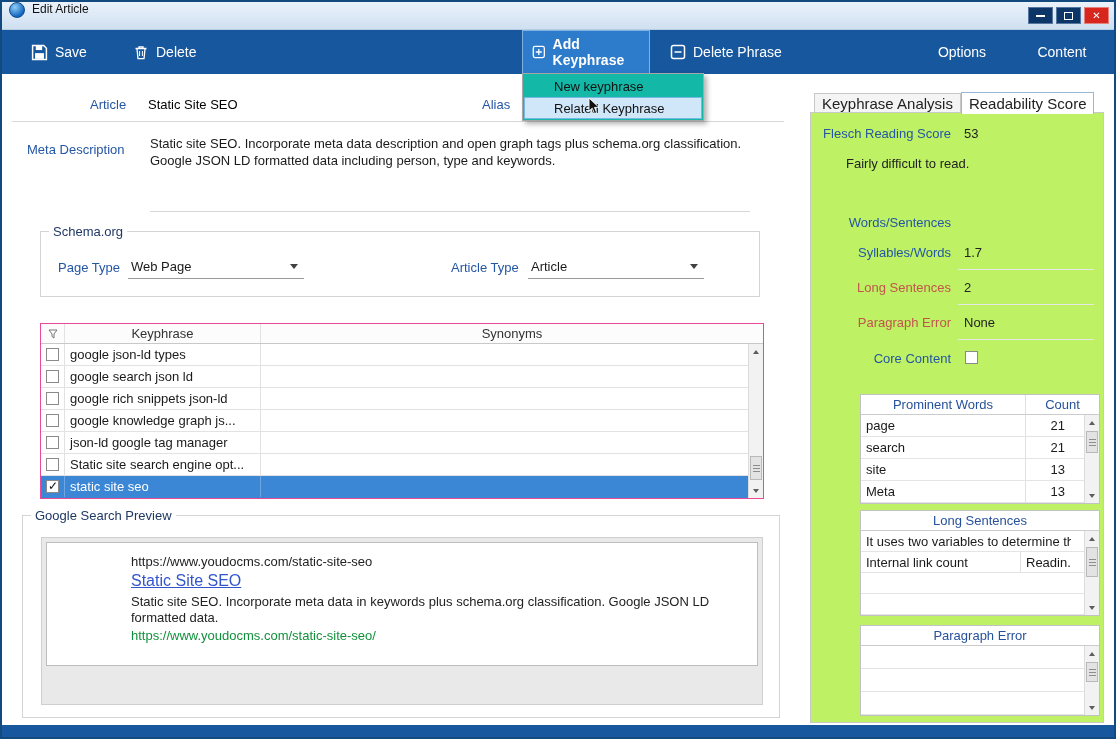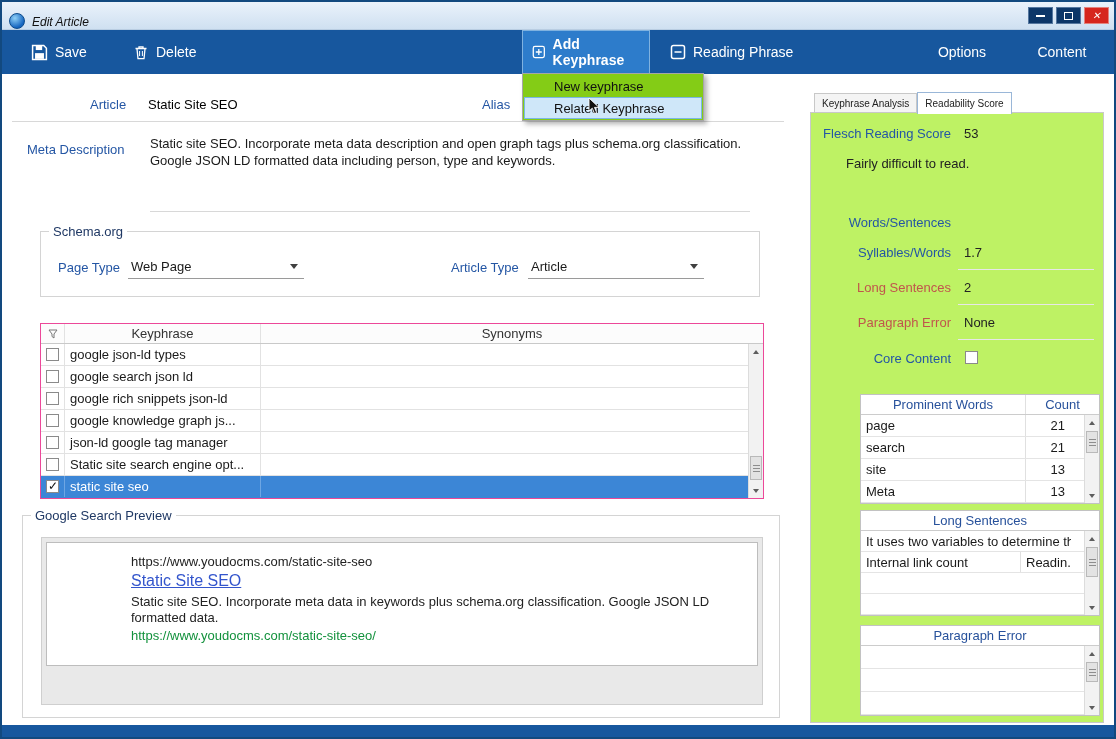--- a/index.html
+++ b/index.html
@@ -1,20 +1,20 @@
 <!DOCTYPE html>
 <html><head>
 <meta charset="utf-8">
 <style>
   * { margin:0; padding:0; box-sizing:border-box; }
   body { font-family:"Liberation Sans", sans-serif; background:#9aa3ad; }
   .window { position:relative; width:1116px; height:739px; background:#fff; border:2px solid #12497f; overflow:hidden; font-size:13px; color:#1a1a1a; }
 
   
-  .titlebar { position:absolute; left:0; top:0; right:0; height:28px; background:linear-gradient(#eaf2fb,#cfe0f1); border-bottom:1px solid #b9cde2; display:flex; align-items:flex-end; padding-left:7px;font-style:italic; }
+  .titlebar { position:absolute; left:0; top:0; right:0; height:28px; background:linear-gradient(#eaf2fb,#cfe0f1); border-bottom:1px solid #b9cde2; display:flex; align-items:flex-start; padding-left:7px; }
   .app-icon { width:16px; height:16px; border-radius:50%; background:radial-gradient(circle at 35% 30%, #8fd0f7, #1565c0 70%); border:1px solid #0d4c8c; margin-right:7px; }
   .win-title { font-size:12px; color:#111; }
   .win-controls { position:absolute; right:5px; top:5px; display:flex; gap:3px; }
   .win-btn { width:25px; height:17px; display:flex; align-items:center; justify-content:center; background:#0c3668; border:1px solid #55779f; color:#fff; font-size:10px; cursor:default; }
   .win-btn.close { background:#d6261d; border-color:#e4837d; }
   .glyph-min { width:9px; border-top:2px solid #fff; }
   .glyph-max { width:9px; height:8px; border:1px solid #fff; }
 
   
   .toolbar { position:absolute; left:0; top:28px; right:0; height:44px; background:#17579e; }
@@ -61,39 +61,39 @@
   
   .preview-outer { position:absolute; background:#e9e9e9; border:1px solid #cfcfcf; }
   .preview-card { position:absolute; left:4px; top:4px; width:712px; height:124px; background:#fff; border:1px solid #bdbdbd; padding:11px 8px 0 84px; }
   .p-url { color:#222; margin-bottom:3px; }
   .p-title { display:inline-block; font-size:16px; color:#3355cc; text-decoration:underline; margin-bottom:4px; cursor:pointer; }
   .p-desc { color:#222; width:605px; line-height:16px; }
   .p-green { color:#12913c; margin-top:2px; }
 
   
   .rtabs { position:absolute; left:812px; top:89px; display:flex; align-items:flex-end; height:22px; z-index:2; }
-  .rtab { height:20px; display:flex; align-items:center; padding:0 7px; font-size:10px; background:#f4f4f4; border:1px solid #c8c8c8; color:#222; cursor:default; }
+  .rtab { height:20px; display:flex; align-items:center; padding:0 7px; font-size:15px; background:#f4f4f4; border:1px solid #c8c8c8; color:#222; cursor:default; }
   .rtab.active { height:22px; background:#fff; border:1px solid #9ab7d8; border-bottom:none; margin-bottom:-1px; }
   .rpanel { position:absolute; left:808px; top:110px; width:294px; height:611px; border:1px solid #c9c9c9; background:#bef264; }
   .m-label { position:absolute; left:2px; width:138px; text-align:right; }
   .m-value { position:absolute; left:147px; width:136px; padding:0 0 9px 6px; border-bottom:1px solid #e7e7e7; color:#222; }
   .m-plain { position:absolute; }
 
   .rtable { position:absolute; border:1px solid #c2c2c2; background:#fff;margin-left:32px; }
   .rt-head { display:flex; height:20px; border-bottom:1px solid #cccccc; align-items:center; }
   .rt-hc { color:#27519b; text-align:center; }
   .rt-row { display:flex; height:22px; border-bottom:1px solid #e4e4e4; align-items:center; }
   .rt-row.h21 { height:21px; }
   .rt-row.h23 { height:23px; }
   .rt-c { white-space:nowrap; overflow:hidden; padding-left:5px; }
   .num { text-align:right; padding-right:6px; }
   .colsep { border-right:1px solid #e0e0e0; height:100%; display:flex; align-items:center; }
 
   
-  .menu { position:absolute; left:520px; top:71px; width:182px; background:#84cc16; border:1px solid #a6a6a6; box-shadow:3px 3px 5px rgba(0,0,0,0.3); padding:1px; z-index:10; }
+  .menu { position:absolute; left:520px; top:71px; width:182px; background:#14b8a6; border:1px solid #a6a6a6; box-shadow:3px 3px 5px rgba(0,0,0,0.3); padding:1px; z-index:10; }
   .menu-item { height:22px; display:flex; align-items:center; padding-left:29px; font-size:13px; color:#111; border:1px solid transparent; cursor:default; }
   .menu-item.hl { background:#cfe7f9; border:1px solid #79b7e3; }
 
   .cursor-svg { position:absolute; left:586px; top:95px; z-index:20; }
   .footer { position:absolute; left:0; right:0; bottom:0; height:12px; background:#17579e; }
 </style>
 </head>
 <body>
 
 <div class="window">
@@ -136,21 +136,21 @@
           <rect x="1.5" y="1.5" width="13" height="13" rx="2" fill="none" stroke="#fff" stroke-width="1.5"></rect>
           <path d="M8 4.5v7M4.5 8h7" stroke="#fff" stroke-width="1.5"></path>
         </svg>
       <span>Add Keyphrase</span>
     </div>
     <div class="tb-btn" style="left:659px;">
       <svg width="16" height="16" viewBox="0 0 16 16">
           <rect x="1.5" y="1.5" width="13" height="13" rx="2" fill="none" stroke="#fff" stroke-width="1.5"></rect>
           <path d="M4.5 8h7" stroke="#fff" stroke-width="1.5"></path>
         </svg>
-      <span>Reading Phrase</span>
+      <span>Delete Phrase</span>
     </div>
     <div class="tb-tabs">
       <div class="tb-tab">Options</div>
       <div class="tb-tab">Content</div>
     </div>
   </div>
 
   <span class="pos lbl" style="left:88px;top:95px;">Article</span>
   <span class="pos" style="left:146px;top:95px;color:#000;">Static Site SEO</span>
   <span class="pos lbl" style="left:480px;top:95px;">Alias</span>

